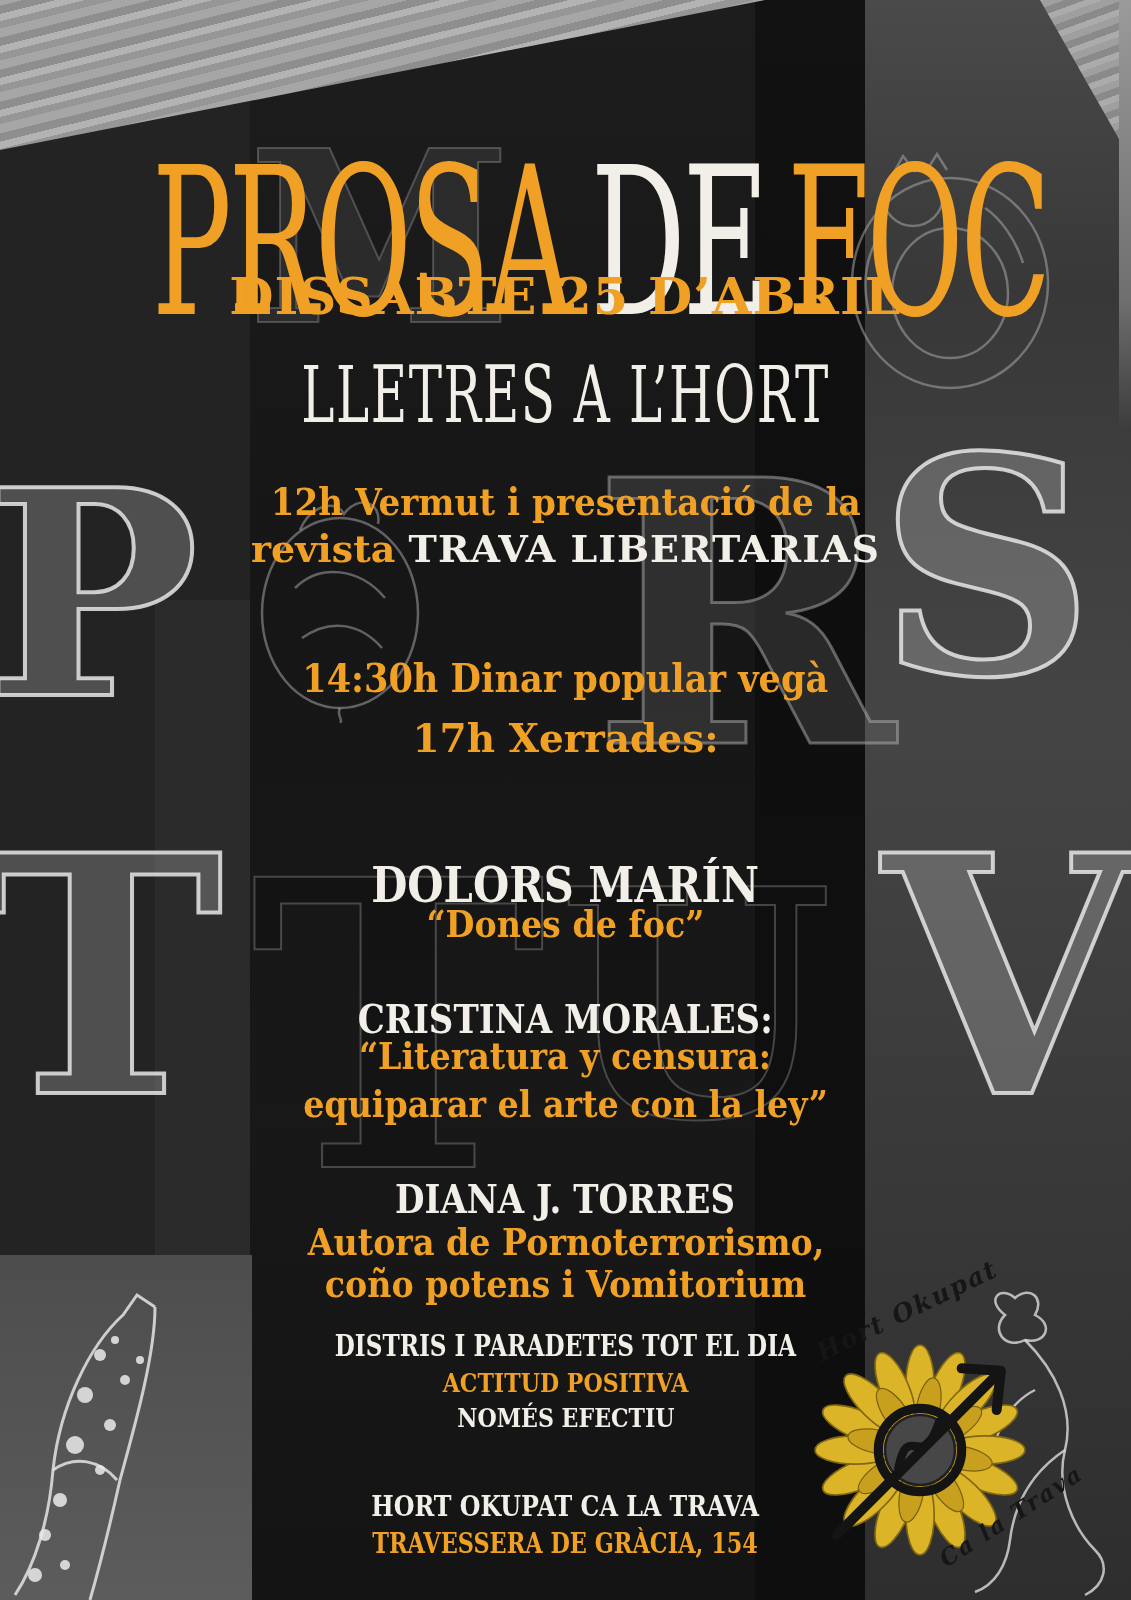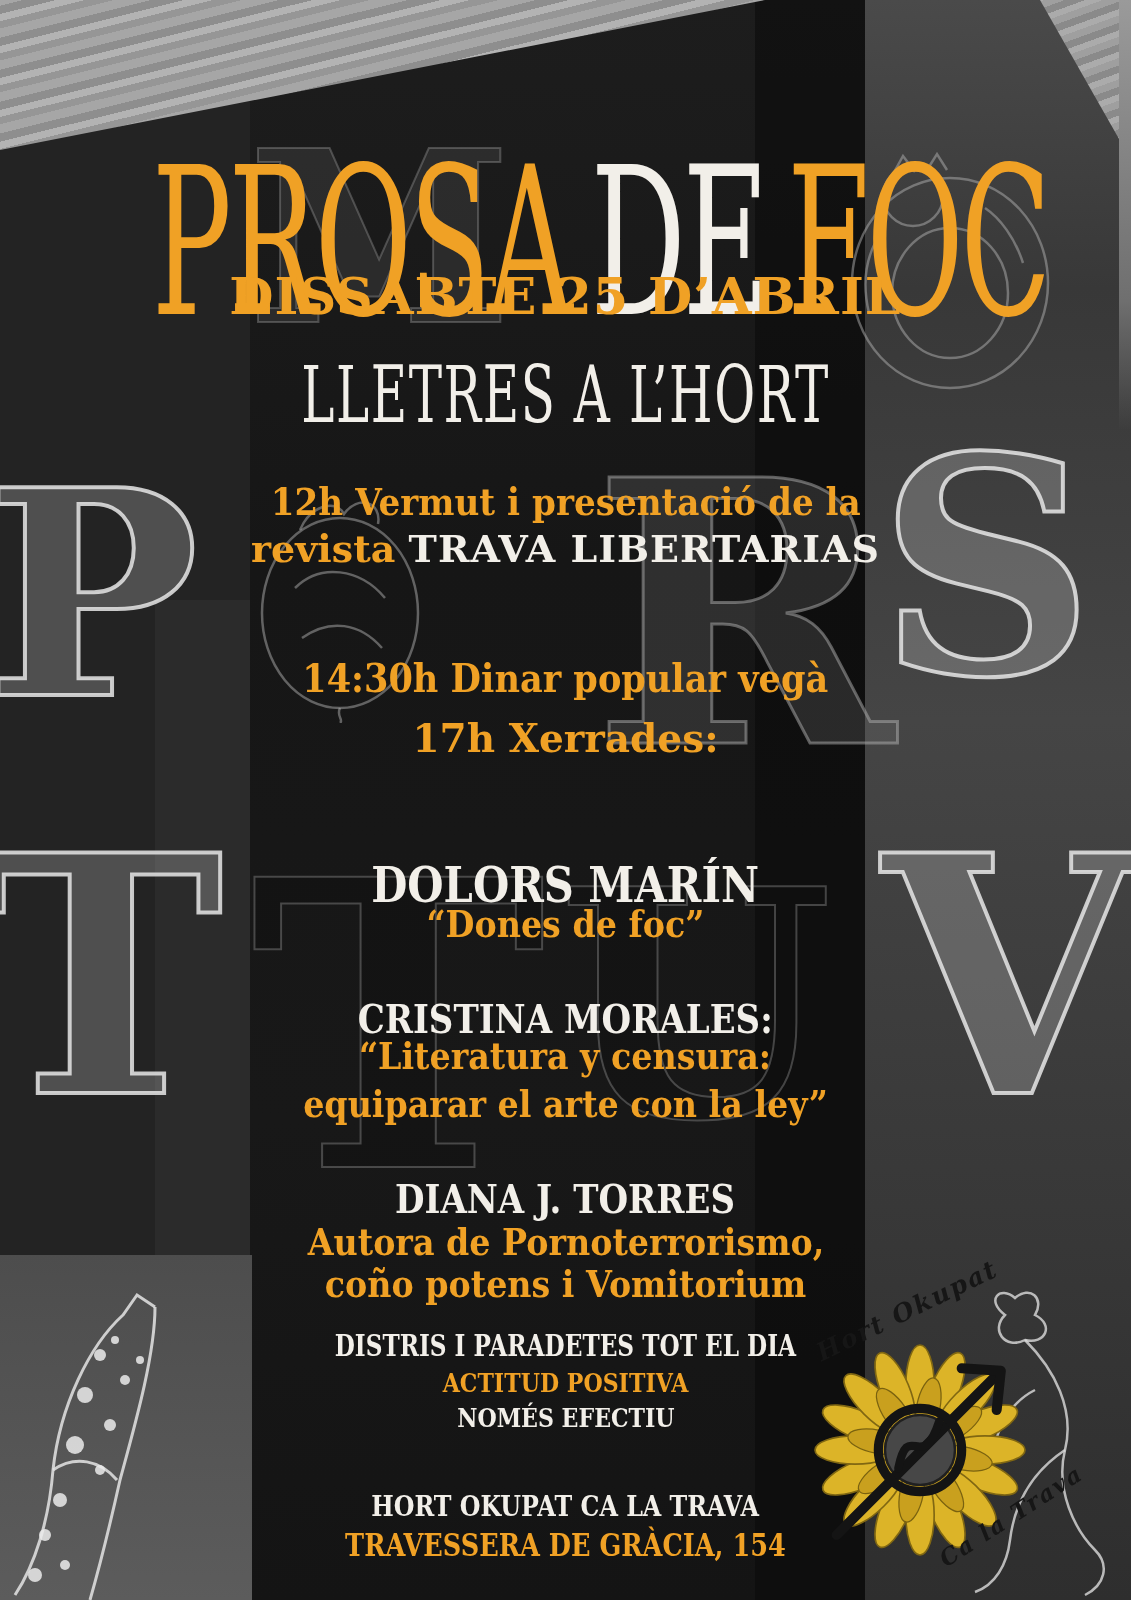--- a/index.html
+++ b/index.html
@@ -151,21 +151,21 @@
 
   <div class="ln orange bold" style="top:1222px;font-size:37px;"><span class="fit fit90">Autora de Pornoterrorismo,</span></div>
   <div class="ln white bold" style="top:1177px;font-size:40px;"><span class="fit fit85">DIANA J. TORRES</span></div>
   <div class="ln orange bold" style="top:1264px;font-size:37px;"><span class="fit fit90">coño potens i Vomitorium</span></div>
 
   <div class="ln white bold" style="top:1330px;font-size:29px;"><span class="fit fit80">DISTRIS I PARADETES TOT EL DIA</span></div>
   <div class="ln orange bold" style="top:1369px;font-size:26px;text-align:center;"><span class="fit fit85">ACTITUD POSITIVA</span></div>
   <div class="ln white bold" style="top:1404px;font-size:26px;"><span class="fit fit85">NOMÉS EFECTIU</span></div>
 
   <div class="ln white bold" style="top:1491px;font-size:28px;"><span class="fit fit85">HORT OKUPAT CA LA TRAVA</span></div>
-  <div class="ln orange bold" style="top:1528px;font-size:32px;"><span class="fit fit80">TRAVESSERA DE GRÀCIA, 154</span></div>
+  <div class="ln orange bold" style="top:1528px;font-size:28px;"><span class="fit fit80">TRAVESSERA DE GRÀCIA, 154</span></div>
 
   <div id="logo">
     <span class="hw hw-top">Hort Okupat</span>
     <svg style="position:absolute;left:15px;top:45px;" width="250" height="250" viewBox="0 0 300 300">
 
       <g fill="#DCB428" stroke="#806712" stroke-width="2">
         <ellipse cx="150" cy="72" rx="17" ry="48"></ellipse>
         <ellipse cx="150" cy="72" rx="17" ry="48" transform="rotate(22.5 150 150)"></ellipse>
         <ellipse cx="150" cy="72" rx="17" ry="48" transform="rotate(45 150 150)"></ellipse>
         <ellipse cx="150" cy="72" rx="17" ry="48" transform="rotate(67.5 150 150)"></ellipse>

